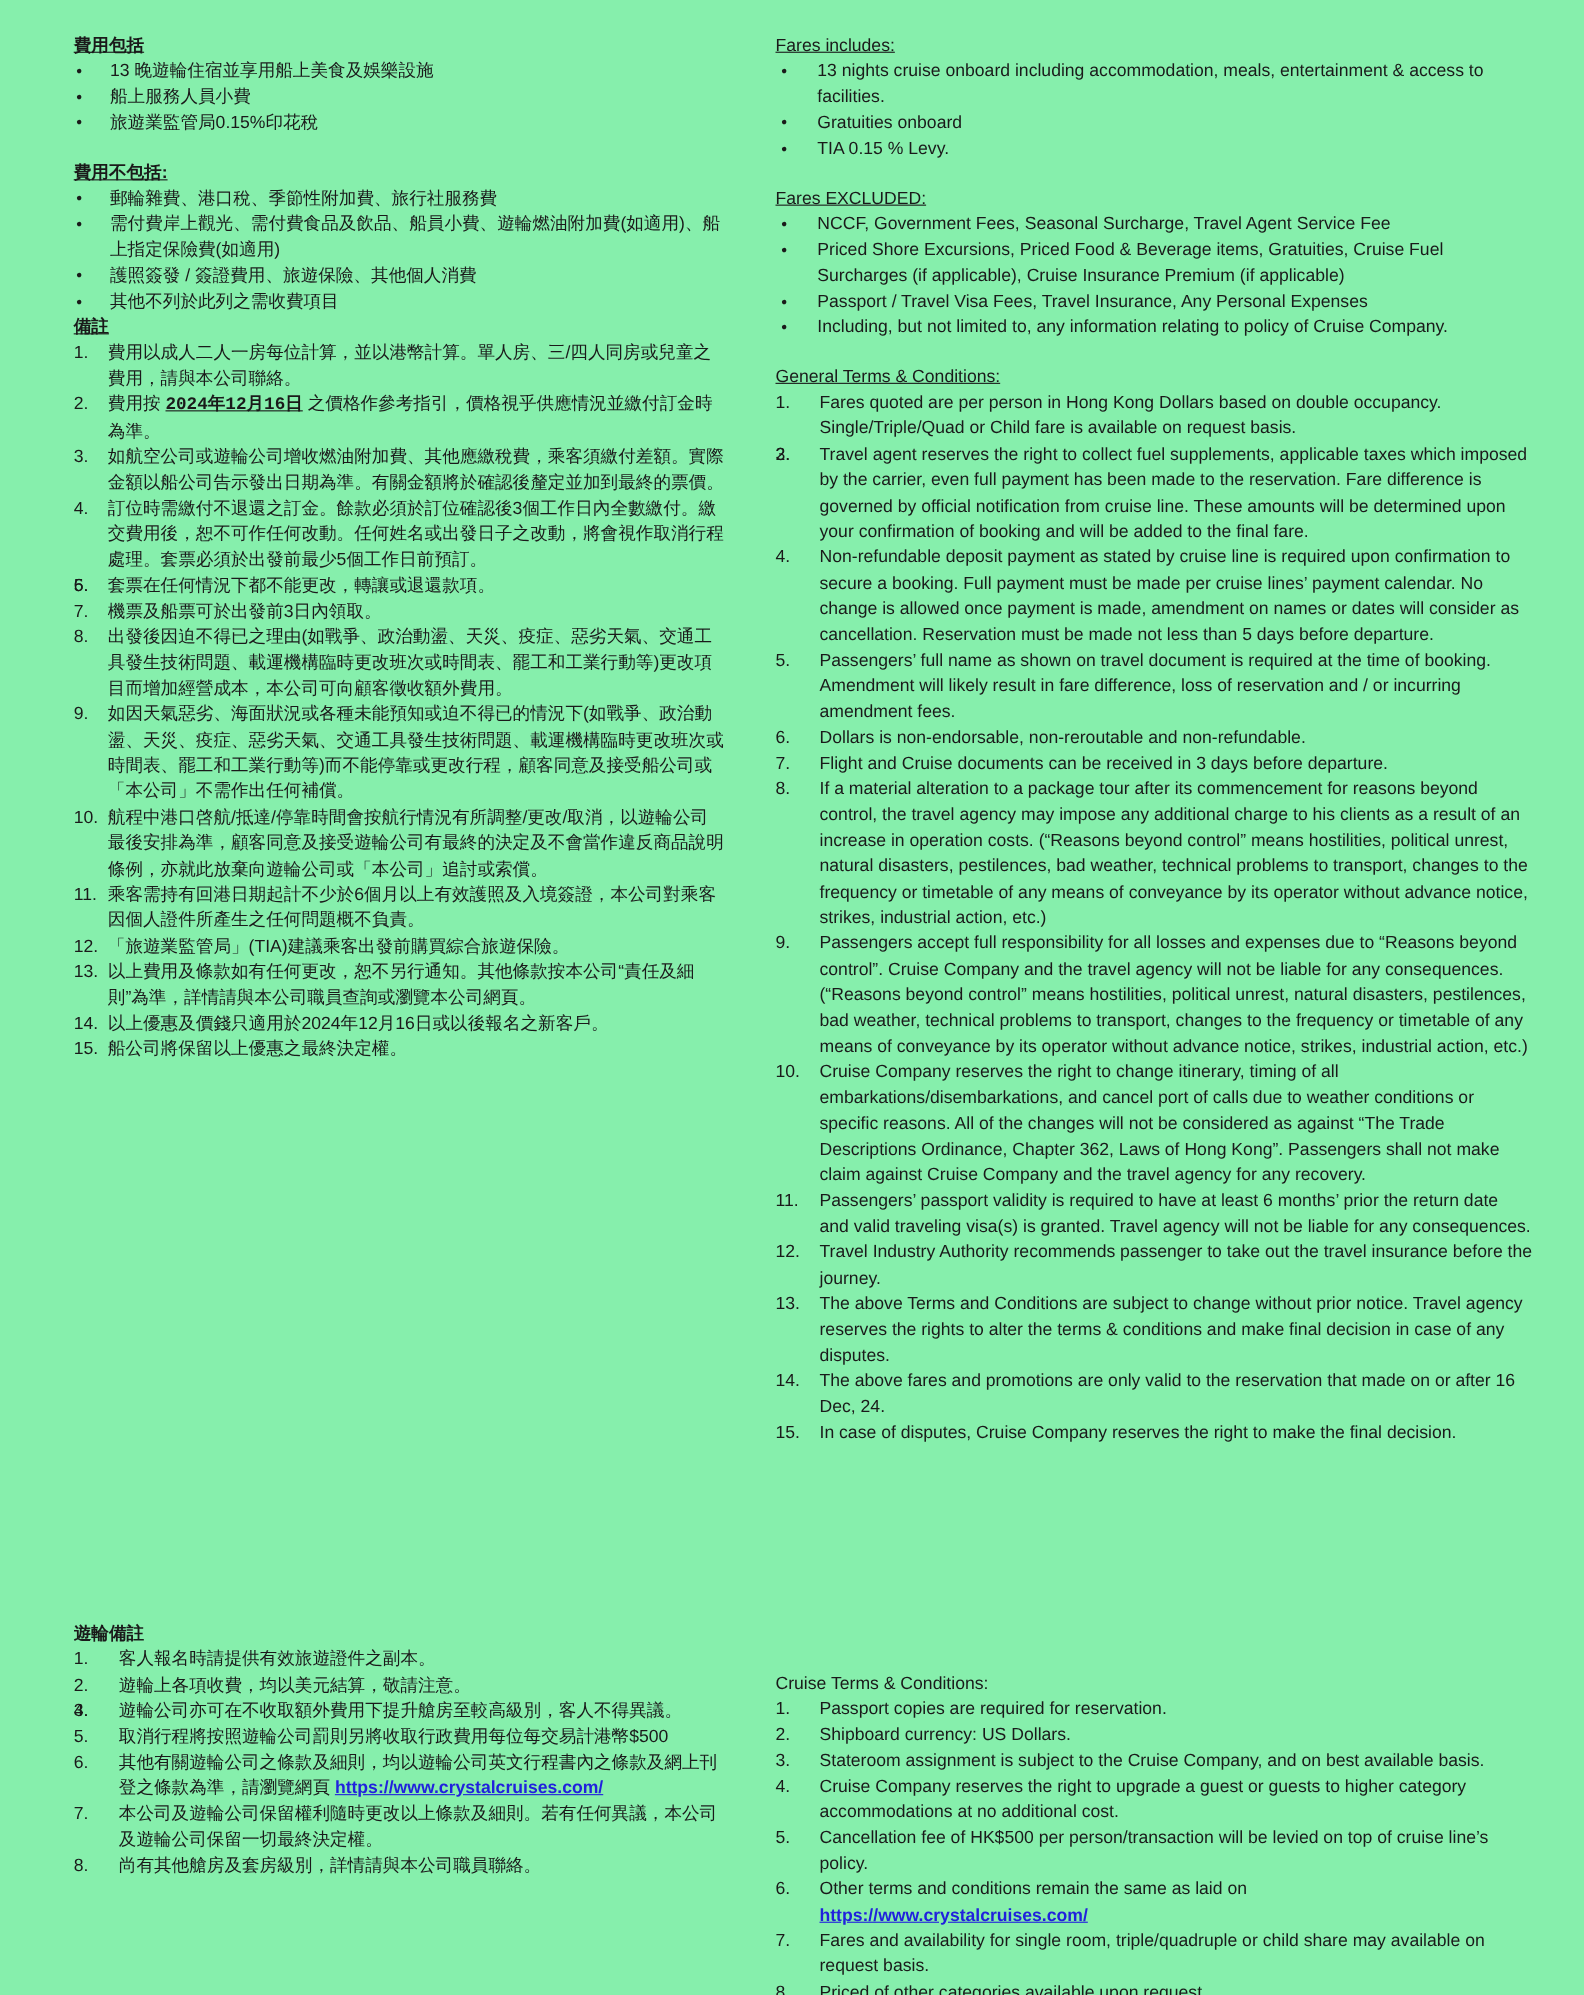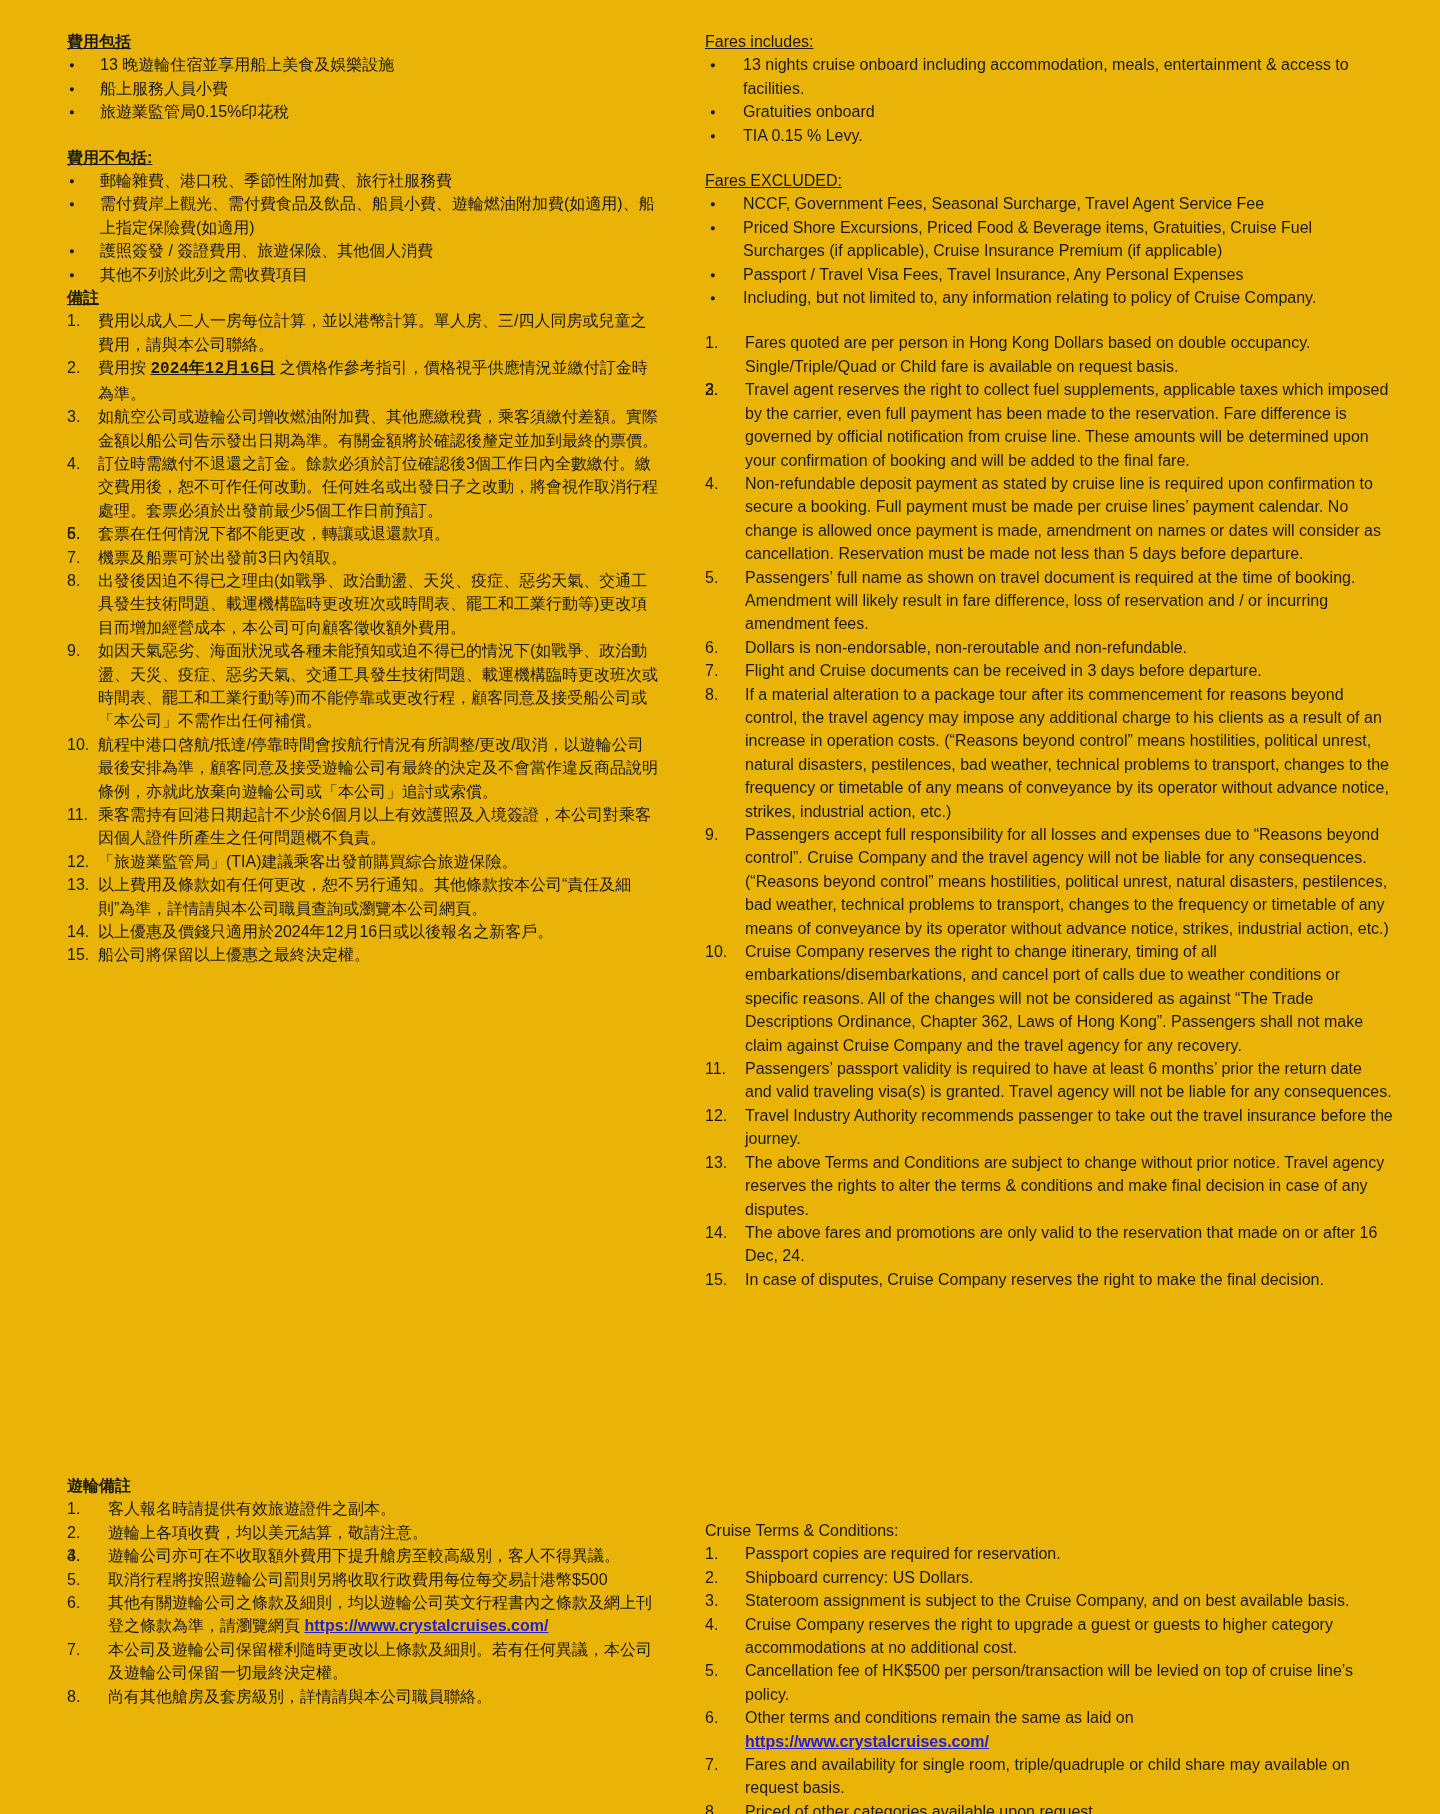--- a/index.html
+++ b/index.html
@@ -35,21 +35,21 @@
   .bold{font-weight:bold;}
   .und{text-decoration:underline;font-family:Liberation Mono, monospace;}
   a.lnk{color:var(--link,#2121dd);font-weight:bold;text-decoration:underline;cursor:pointer;}
   
   .abs-zh{position:absolute;top:1444px;left:0;width:592px;}
   .abs-en{position:absolute;top:1464px;left:0;width:688px;margin-top:25px;}
 </style>
 </head>
 <body>
 
-<div id="page" style="--text: #1a1a1a; --link: #2121dd; background: #eab308;">
+<div id="page" style="--text: #1a1a1a; --link: #2121dd; background: #86efac;">
 
   <div class="col" id="col-left">
 
     <div>
       <div class="h-zh">費用包括</div>
       <div class="blist-zh">
           <div class="row"><span class="marker dot">●</span><span class="txt"><span>13 晚遊輪住宿並享用船上美食及娛樂設施</span></span></div>
           <div class="row"><span class="marker dot">●</span><span class="txt"><span>船上服務人員小費</span></span></div>
           <div class="row"><span class="marker dot">●</span><span class="txt"><span>旅遊業監管局0.15%印花稅</span></span></div>
         </div>
@@ -117,20 +117,21 @@
       <div class="h-en">Fares EXCLUDED:</div>
       <div class="blist-en">
           <div class="row"><span class="marker dot">●</span><span class="txt"><span>NCCF, Government Fees, Seasonal Surcharge, Travel Agent Service Fee</span></span></div>
           <div class="row"><span class="marker dot">●</span><span class="txt"><span>Priced Shore Excursions, Priced Food &amp; Beverage items, Gratuities, Cruise Fuel Surcharges (if applicable), Cruise Insurance Premium (if applicable)</span></span></div>
           <div class="row"><span class="marker dot">●</span><span class="txt"><span>Passport / Travel Visa Fees, Travel Insurance, Any Personal Expenses</span></span></div>
           <div class="row"><span class="marker dot">●</span><span class="txt"><span>Including, but not limited to, any information relating to policy of Cruise Company.</span></span></div>
         </div>
     </div>
 
     <div class="sec-gap">
+      <div class="h-en">General Terms &amp; Conditions:</div>
       <div class="list-en">
           <div class="row"><span class="marker">1.</span><span class="txt"><span>Fares quoted are per person in Hong Kong Dollars based on double occupancy. Single/Triple/Quad or Child fare is available on request basis.</span></span></div>
           <div class="row"><span class="marker">2.</span></div>
           <div class="row"><span class="marker">3.</span><span class="txt"><span>Travel agent reserves the right to collect fuel supplements, applicable taxes which imposed by the carrier, even full payment has been made to the reservation. Fare difference is governed by official notification from cruise line. These amounts will be determined upon your confirmation of booking and will be added to the final fare.</span></span></div>
           <div class="row"><span class="marker">4.</span><span class="txt"><span>Non-refundable deposit payment as stated by cruise line is required upon confirmation to secure a booking. Full payment must be made per cruise lines’ payment calendar. No change is allowed once payment is made, amendment on names or dates will consider as cancellation. Reservation must be made not less than 5 days before departure.</span></span></div>
           <div class="row"><span class="marker">5.</span><span class="txt"><span>Passengers’ full name as shown on travel document is required at the time of booking. Amendment will likely result in fare difference, loss of reservation and / or incurring amendment fees.</span></span></div>
           <div class="row"><span class="marker">6.</span><span class="txt"><span>Dollars is non-endorsable, non-reroutable and non-refundable.</span></span></div>
           <div class="row"><span class="marker">7.</span><span class="txt"><span>Flight and Cruise documents can be received in 3 days before departure.</span></span></div>
           <div class="row"><span class="marker">8.</span><span class="txt"><span>If a material alteration to a package tour after its commencement for reasons beyond control, the travel agency may impose any additional charge to his clients as a result of an increase in operation costs. (“Reasons beyond control” means hostilities, political unrest, natural disasters, pestilences, bad weather, technical problems to transport, changes to the frequency or timetable of any means of conveyance by its operator without advance notice, strikes, industrial action, etc.)</span></span></div>
           <div class="row"><span class="marker">9.</span><span class="txt"><span>Passengers accept full responsibility for all losses and expenses due to “Reasons beyond control”. Cruise Company and the travel agency will not be liable for any consequences. (“Reasons beyond control” means hostilities, political unrest, natural disasters, pestilences, bad weather, technical problems to transport, changes to the frequency or timetable of any means of conveyance by its operator without advance notice, strikes, industrial action, etc.)</span></span></div>

